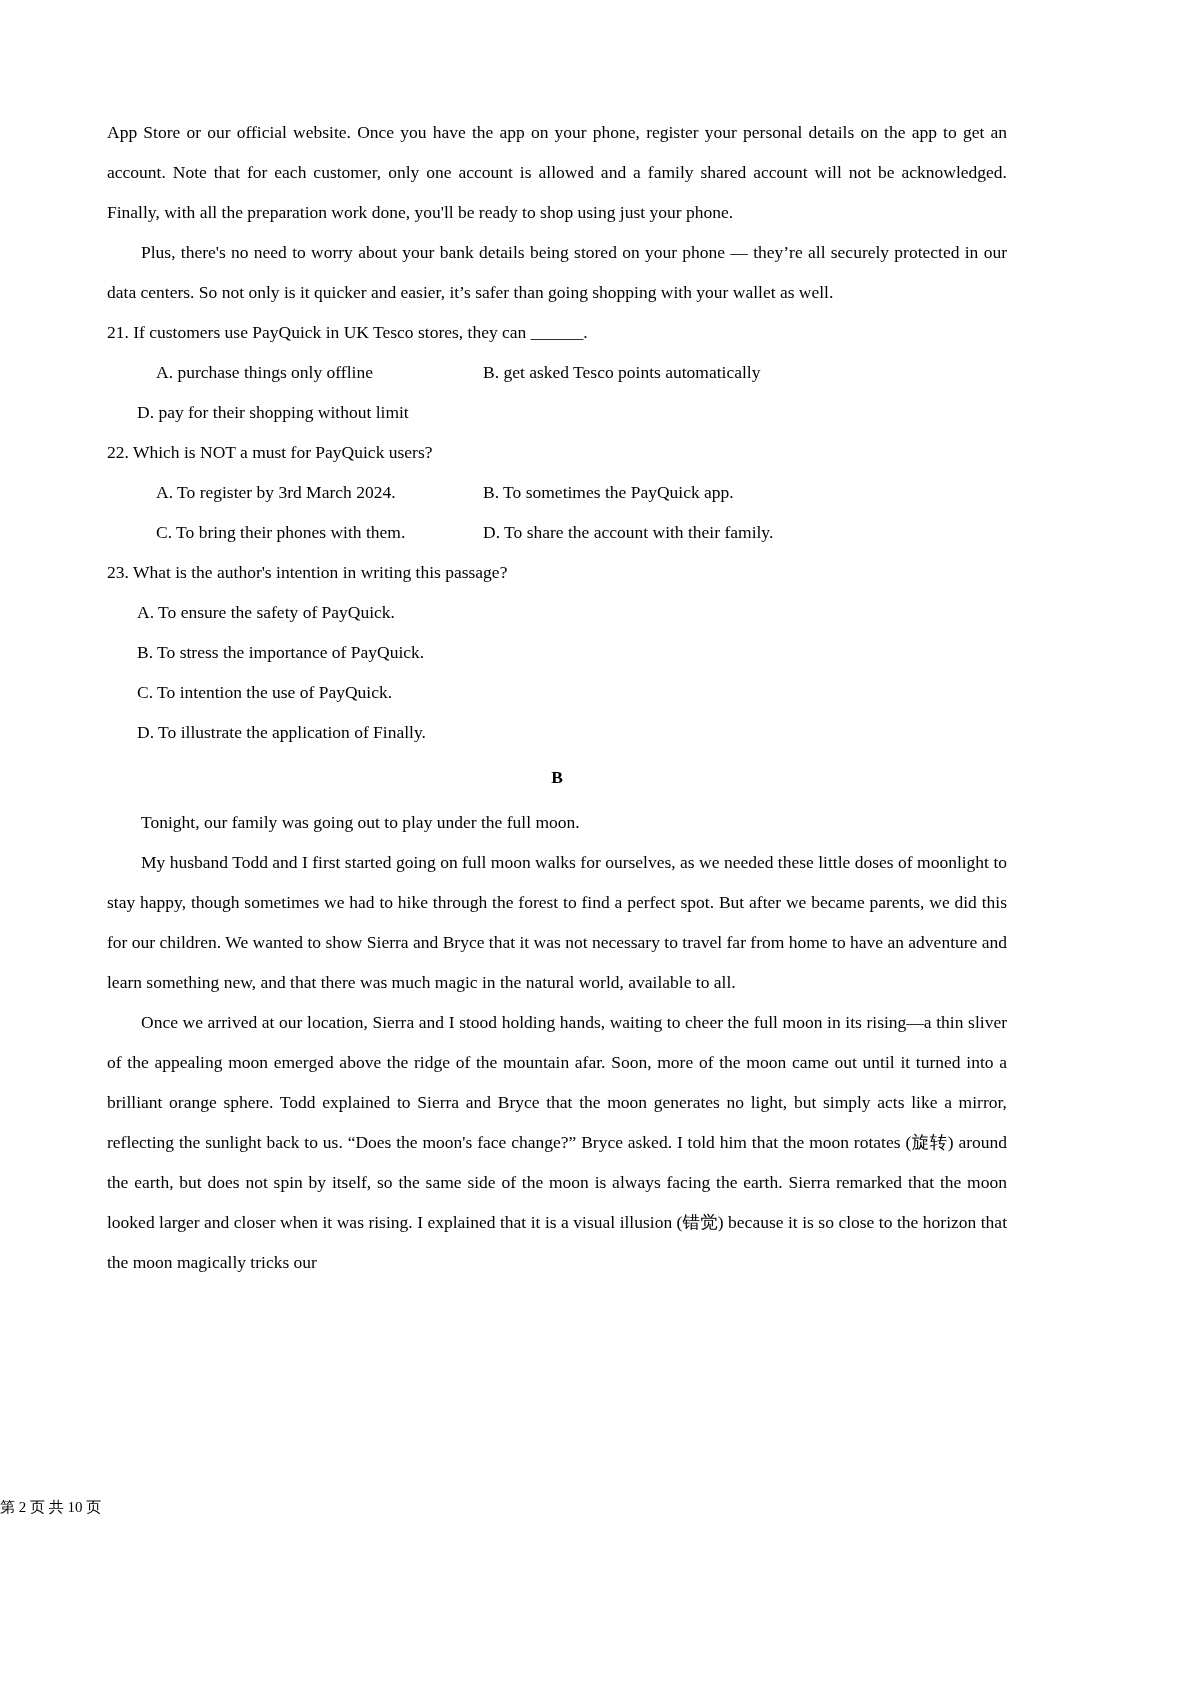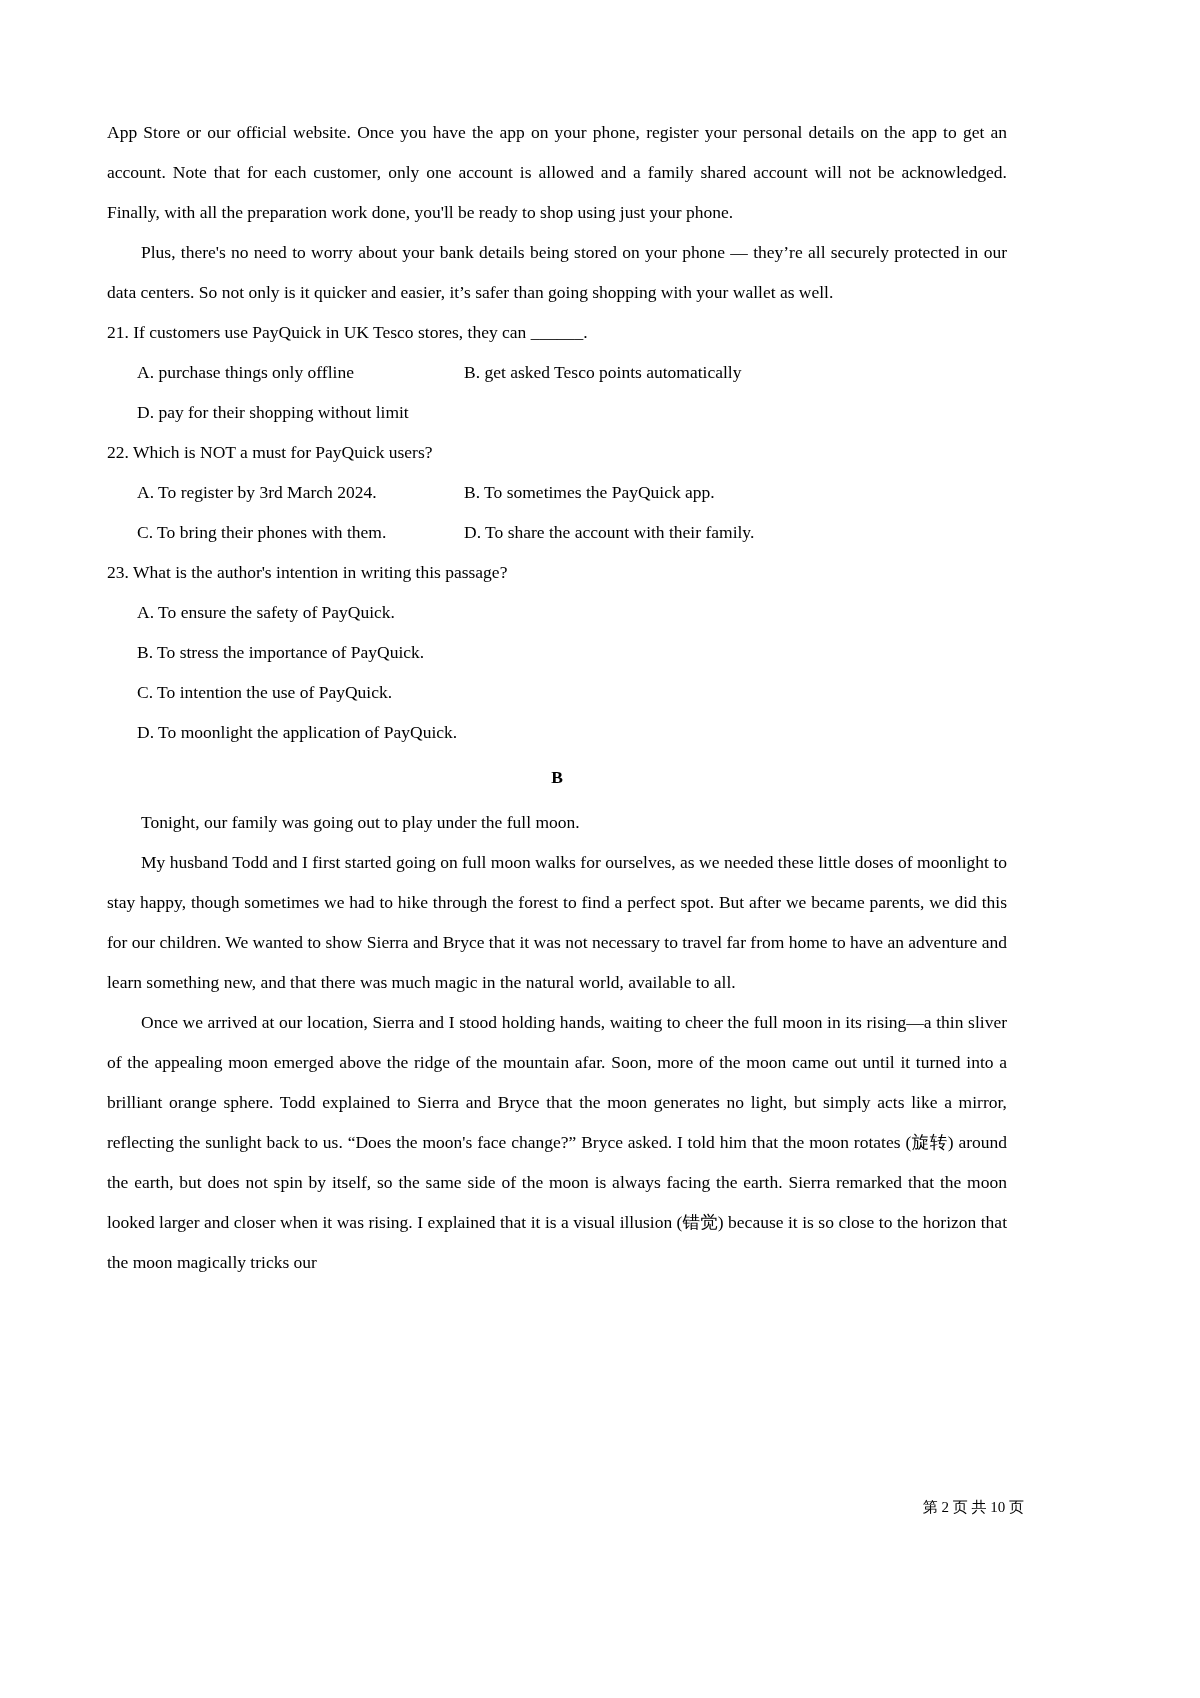--- a/index.html
+++ b/index.html
@@ -21,37 +21,36 @@
     line-height:40px;
   }
   p.para {
     margin:0;
     text-align:justify;
   }
   p.indent { text-indent:34px; }
   .question { margin:0; }
   .stem { margin:0; text-align:left; }
   .opt-row { display:flex; padding-left:30px; }
-  .opt-left { width:327px; flex:0 0 327px; }
+  .opt-left { width:327px; flex:0 0 327px;margin-left:19px; }
   .opt-right { flex:1; }
   .opt-single { padding-left:30px; }
   .section-header {
     text-align:center;
     font-weight:bold;
     margin:5px 0 5px 0;
   }
   .footer {
     position:absolute;
     left:0;
     width:992px;
     top:1498px;
-    text-align:right;
+    text-align:left;
     font-size:15px;
     font-family:"Liberation Serif", "DejaVu Serif", serif;
-    padding-left:32px;
   }
 </style>
 </head>
 <body>
 
 <div class="page">
   <div class="content">
 
     <p class="para">App Store or our official website. Once you have the app on your phone, register your personal details on the app to get an account. Note that for each customer, only one account is allowed and a family shared account will not be acknowledged. Finally, with all the preparation work done, you'll be ready to shop using just your phone.</p>
     <p class="para indent">Plus, there's no need to worry about your bank details being stored on your phone — they’re all securely protected in our data centers. So not only is it quicker and easier, it’s safer than going shopping with your wallet as well.</p>
@@ -77,21 +76,21 @@
         <span class="opt-left">C. To bring their phones with them.</span>
         <span class="opt-right">D. To share the account with their family.</span>
       </div>
     </div>
 
     <div class="question">
       <p class="stem">23. What is the author's intention in writing this passage?</p>
       <div class="opt-single">A. To ensure the safety of PayQuick.</div>
       <div class="opt-single">B. To stress the importance of PayQuick.</div>
       <div class="opt-single">C. To intention the use of PayQuick.</div>
-      <div class="opt-single">D. To moonlight the application of PayQuick.</div>
+      <div class="opt-single">D. To illustrate the application of Finally.</div>
     </div>
 
     <div class="section-header">B</div>
 
     <p class="para indent">Tonight, our family was going out to play under the full moon.</p>
     <p class="para indent">My husband Todd and I first started going on full moon walks for ourselves, as we needed these little doses of moonlight to stay happy, though sometimes we had to hike through the forest to find a perfect spot. But after we became parents, we did this for our children. We wanted to show Sierra and Bryce that it was not necessary to travel far from home to have an adventure and learn something new, and that there was much magic in the natural world, available to all.</p>
     <p class="para indent">Once we arrived at our location, Sierra and I stood holding hands, waiting to cheer the full moon in its rising—a thin sliver of the appealing moon emerged above the ridge of the mountain afar. Soon, more of the moon came out until it turned into a brilliant orange sphere. Todd explained to Sierra and Bryce that the moon generates no light, but simply acts like a mirror, reflecting the sunlight back to us. “Does the moon's face change?” Bryce asked. I told him that the moon rotates (旋转) around the earth, but does not spin by itself, so the same side of the moon is always facing the earth. Sierra remarked that the moon looked larger and closer when it was rising. I explained that it is a visual illusion (错觉) because it is so close to the horizon that the moon magically tricks our</p>
 
   </div>
 

